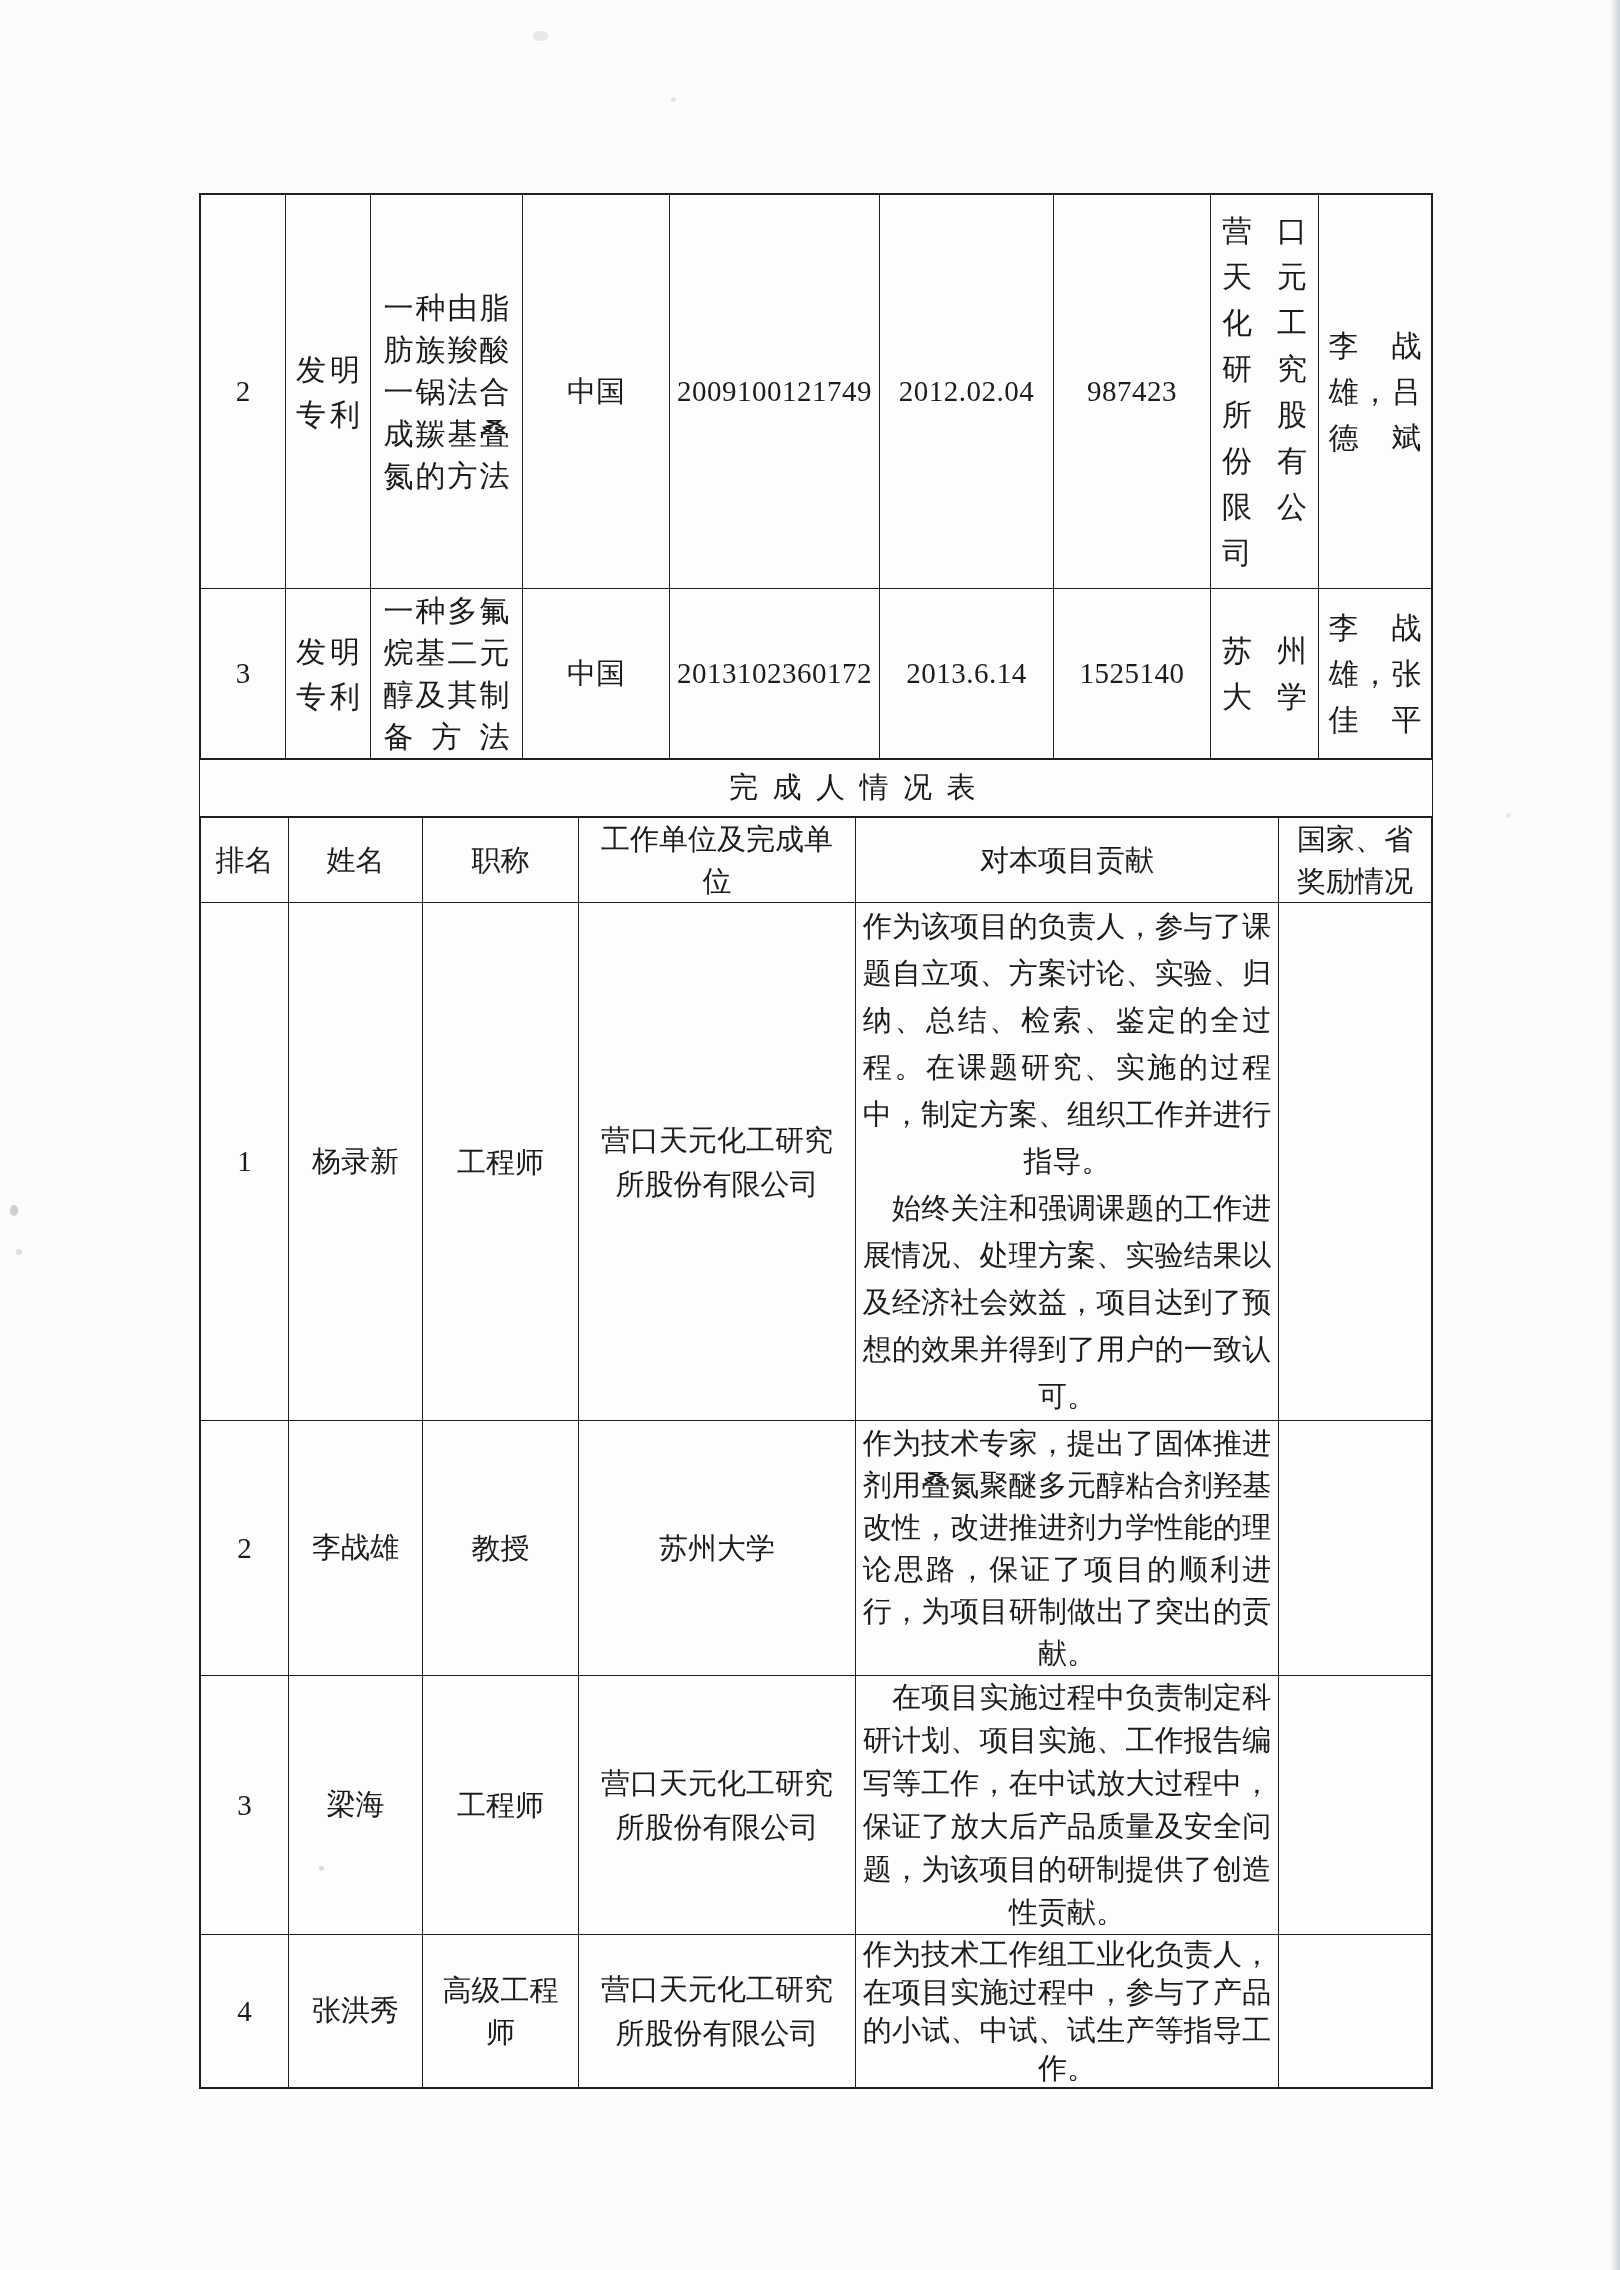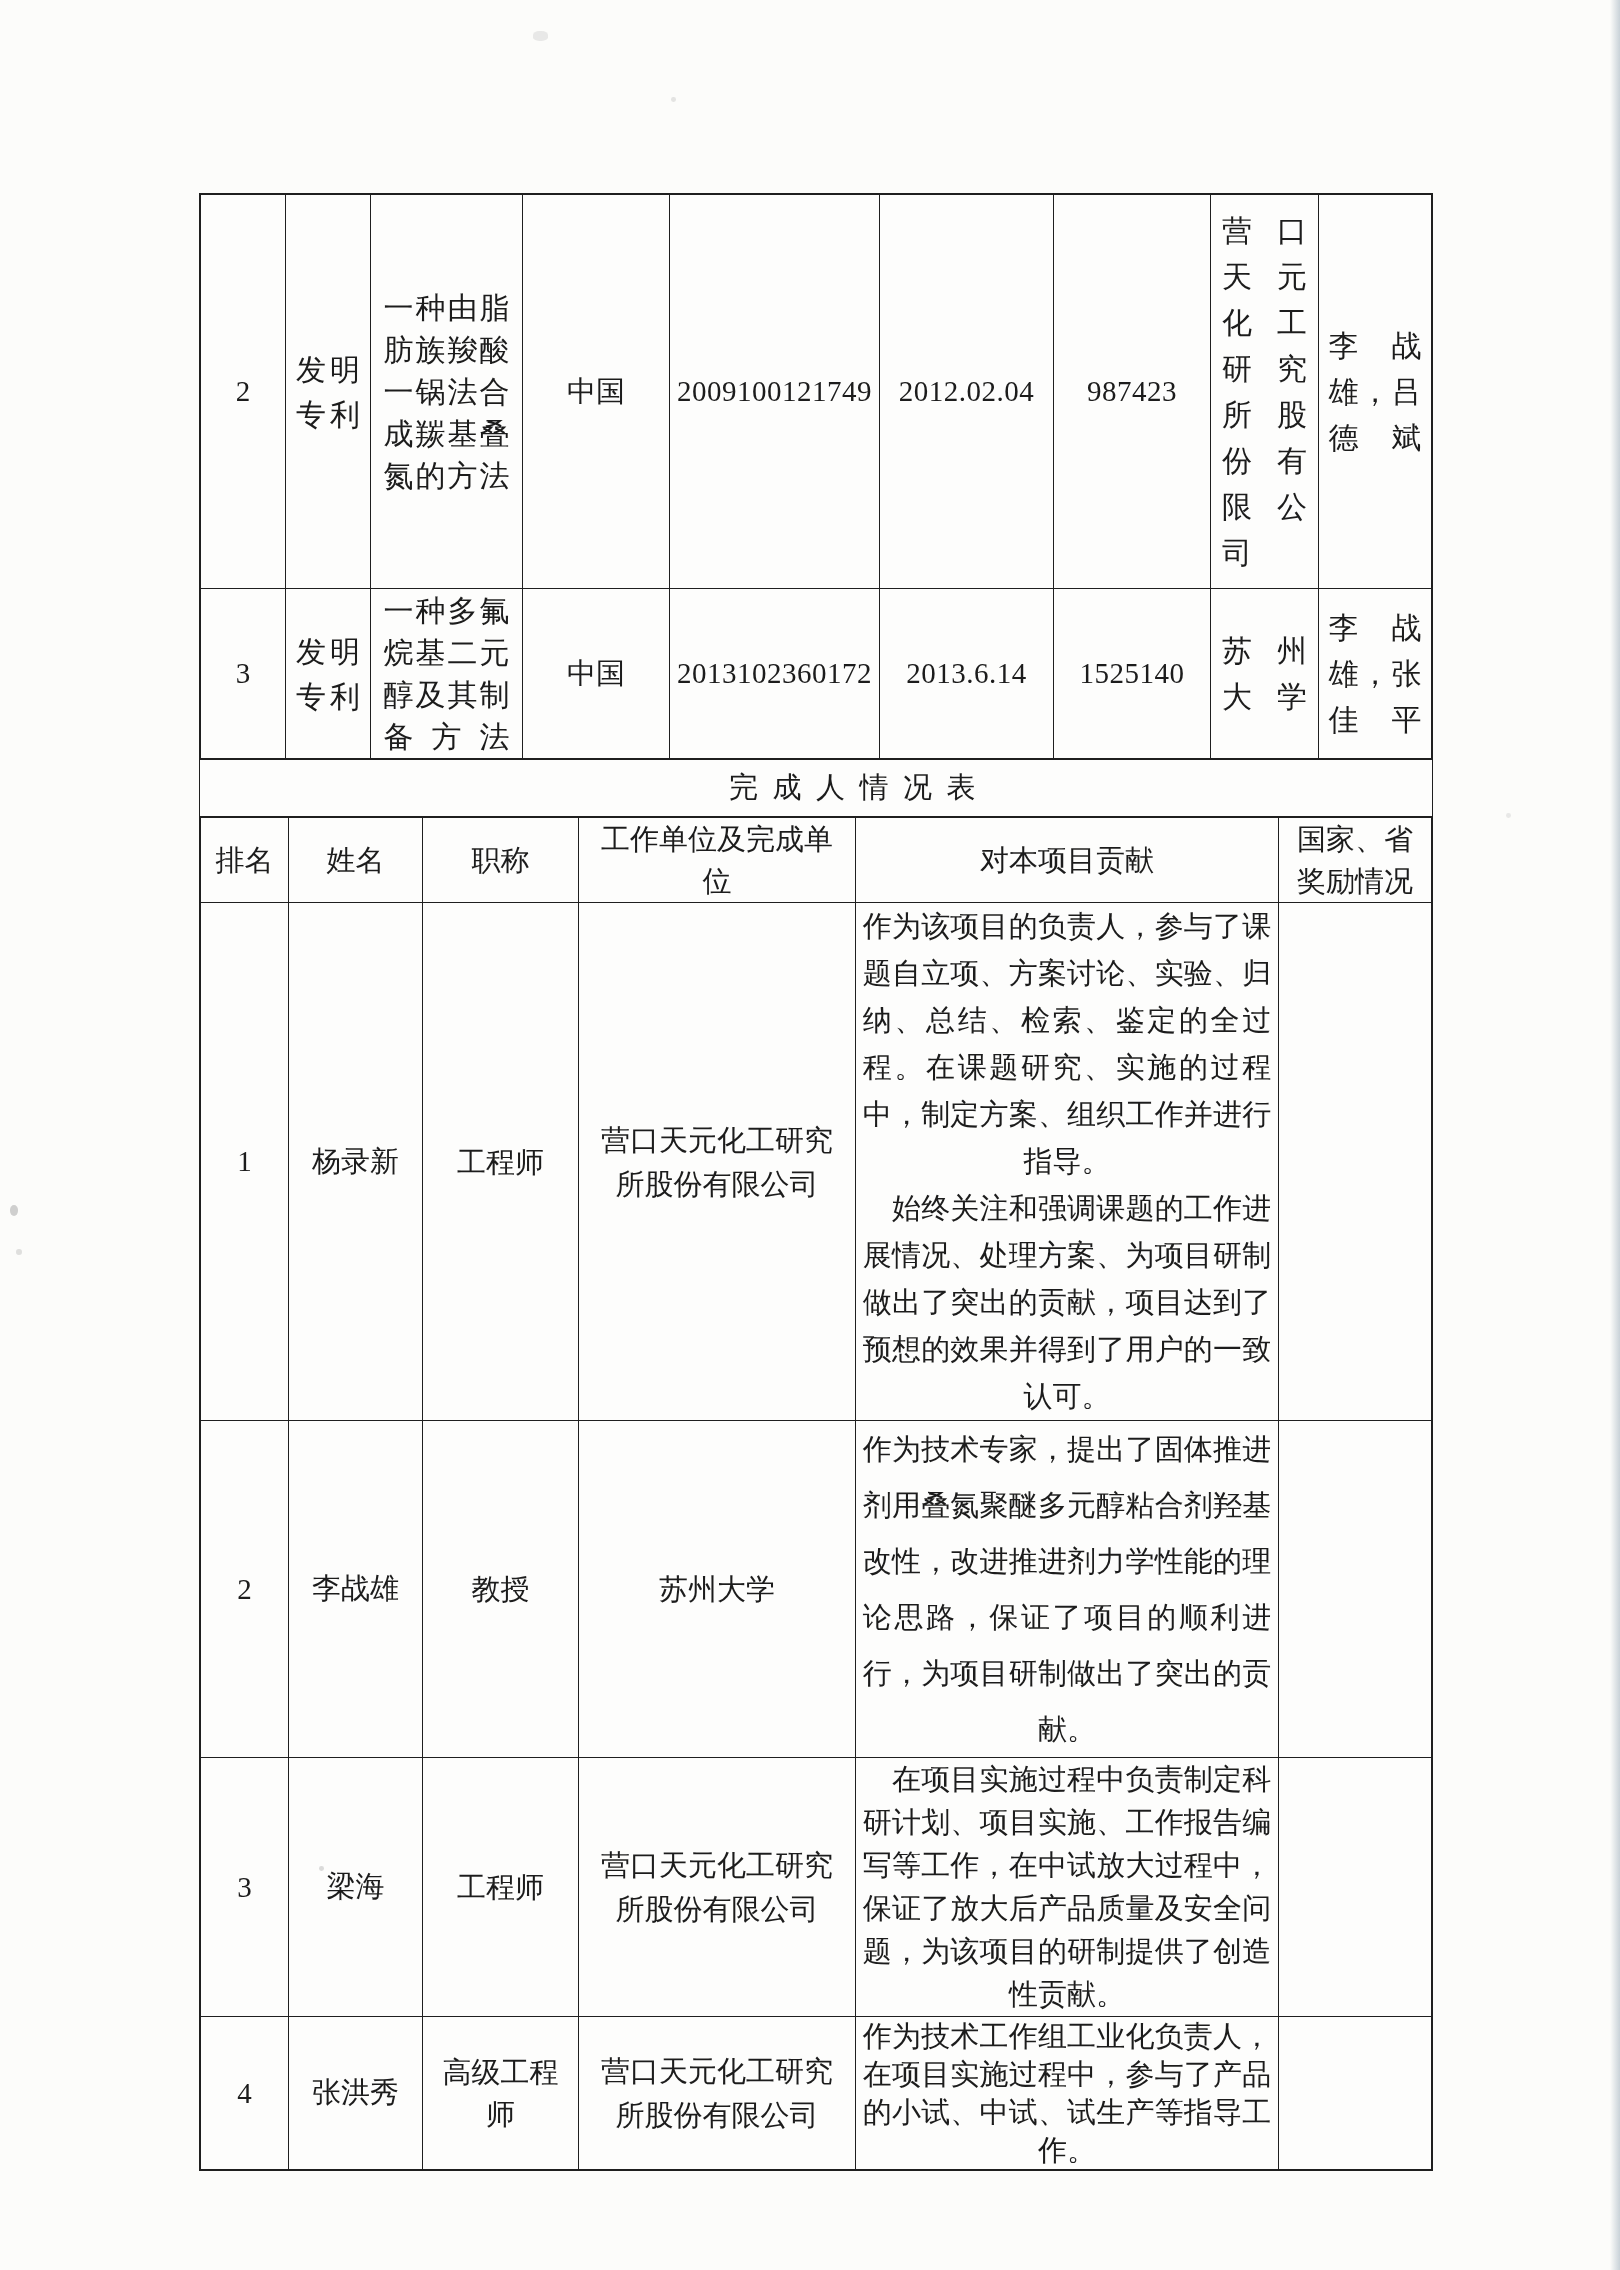--- a/index.html
+++ b/index.html
@@ -71,21 +71,21 @@
   .jobt{margin:14px auto;width:135px;line-height:42px;}
   .orgc{margin:0 auto;width:249px;line-height:44px;}
   .contrib{
     text-align:justify;
     text-align-last:center;
     white-space:pre-line;
     padding:0 6.8px !important;
     line-break:strict;
   }
   .lh49{line-height:47px;}
-  .lh44{line-height:56px;}
+  .lh44{line-height:42px;}
   .lh445{line-height:43px;}
   .lh39{line-height:38px;}
 </style>
 </head>
 <body>
 
 <div class="sheet">
 
   <div class="stack">
 
@@ -171,21 +171,21 @@
         <tr class="r1">
           <td>1</td>
           <td>杨录新</td>
           <td>
               <div class="jobt">工程师</div>
             </td>
           <td>
               <div class="orgc">营口天元化工研究所股份有限公司</div>
             </td>
           <td class="contrib lh49">作为该项目的负责人，参与了课题自立项、方案讨论、实验、归纳、总结、检索、鉴定的全过程。在课题研究、实施的过程中，制定方案、组织工作并进行指导。
-　始终关注和强调课题的工作进展情况、处理方案、为项目研制做出了突出的贡献，项目达到了预想的效果并得到了用户的一致认可。</td>
+　始终关注和强调课题的工作进展情况、处理方案、实验结果以及经济社会效益，项目达到了预想的效果并得到了用户的一致认可。</td>
           <td></td>
         </tr>
 
         <tr class="r2">
           <td>2</td>
           <td>李战雄</td>
           <td>
               <div class="jobt">教授</div>
             </td>
           <td>

